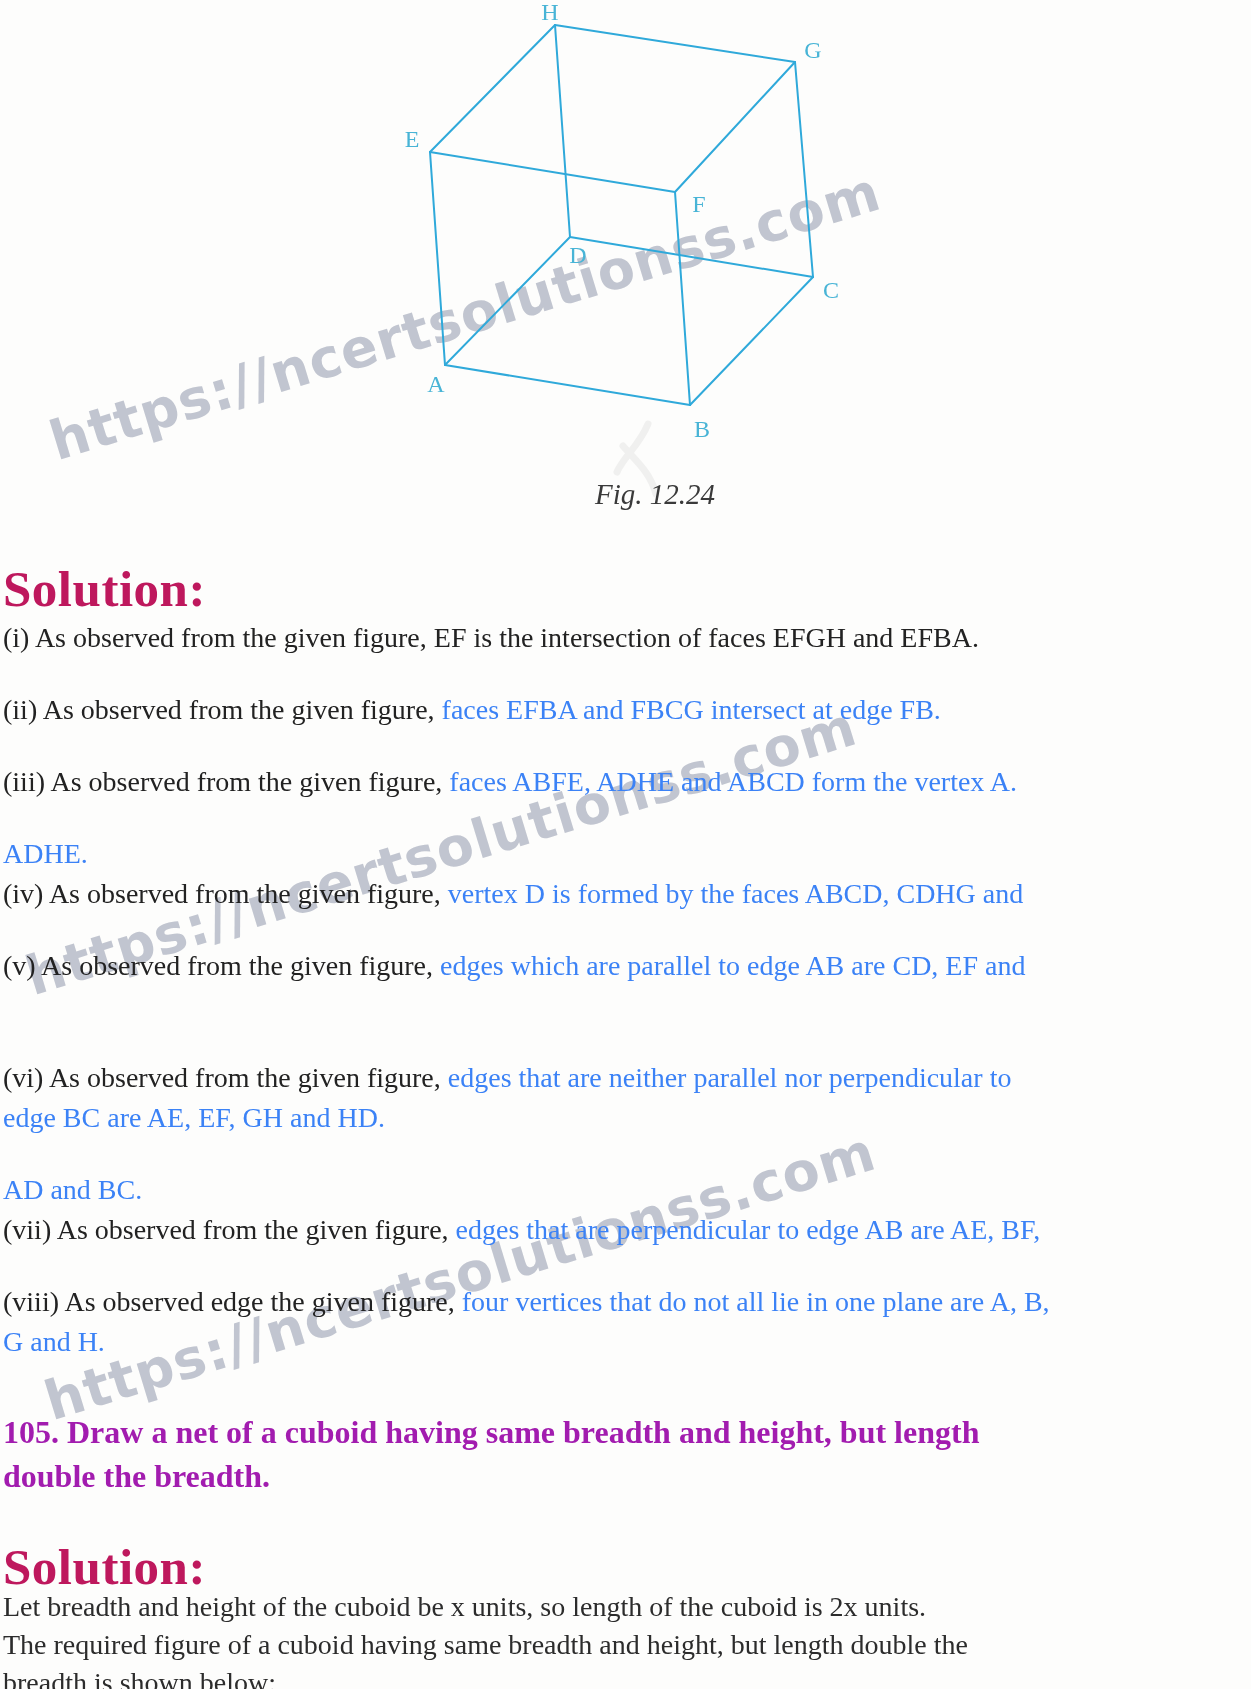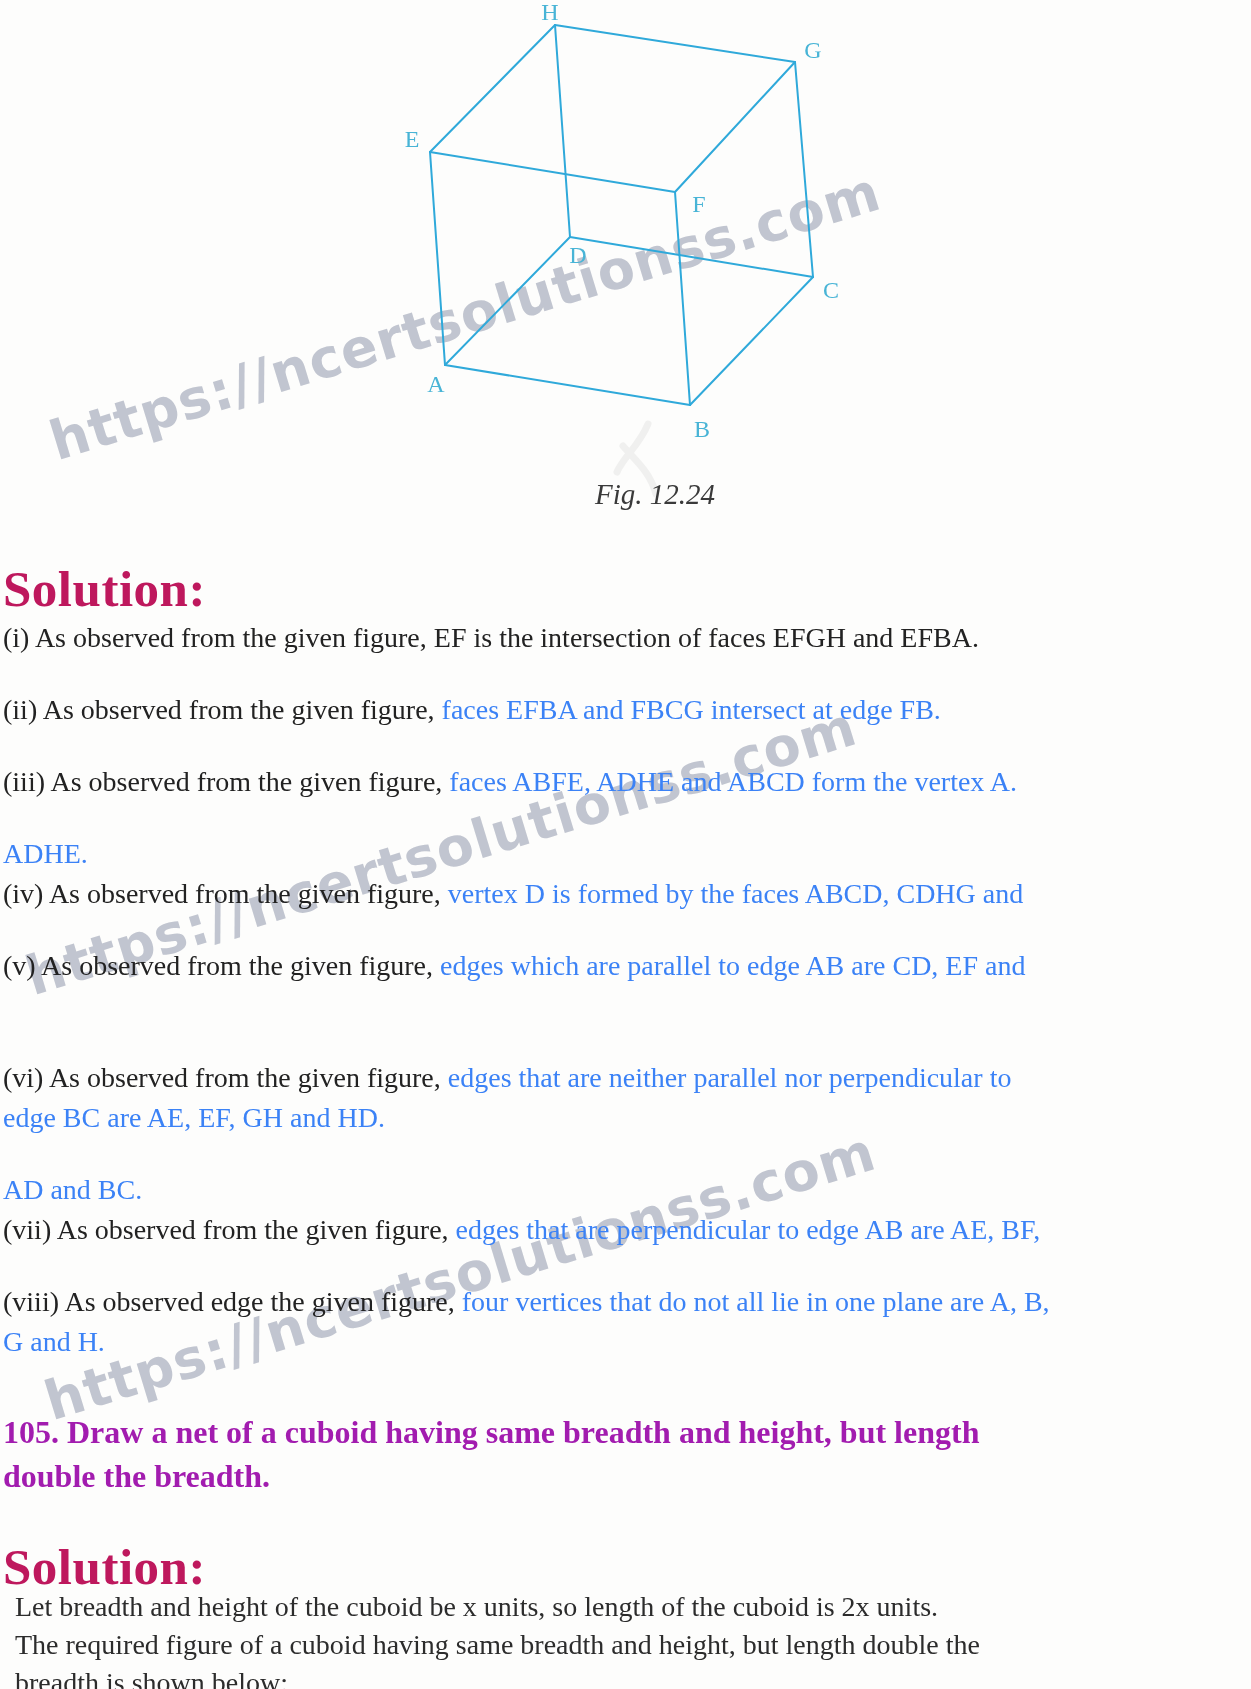--- a/index.html
+++ b/index.html
@@ -27,21 +27,21 @@
     position:absolute; left:530px; top:478px; width:250px; text-align:center;
     font-style:italic; font-size:29px; color:#3a3a3a; z-index:2;
   }
   
   .tblock{position:absolute; left:3px; width:1215px; z-index:2;}
   .heading{font-weight:bold; font-size:51px; color:#be185d; letter-spacing:0.5px;}
   .para{font-size:28px; line-height:40px;}
   .t-dark{color:#222222;}
   .t-light{color:#3b82f6;}
   .q-heading{font-weight:bold; font-size:32px; line-height:44px; color:#a21caf;}
-  .body-line{font-size:28px; line-height:38px; color:#2c2c2c;margin-left:12px;}
+  .body-line{font-size:28px; line-height:38px; color:#2c2c2c;}
 </style>
 </head>
 <body>
 
 <div class="page">
 
   <div class="watermark w0" style="color: rgba(134, 141, 164, 0.5);">https://ncertsolutionss.com</div>
   <div class="watermark w1" style="color: rgba(134, 141, 164, 0.5);">https://ncertsolutionss.com</div>
   <div class="watermark w2" style="color: rgba(134, 141, 164, 0.5);">https://ncertsolutionss.com</div>
 

